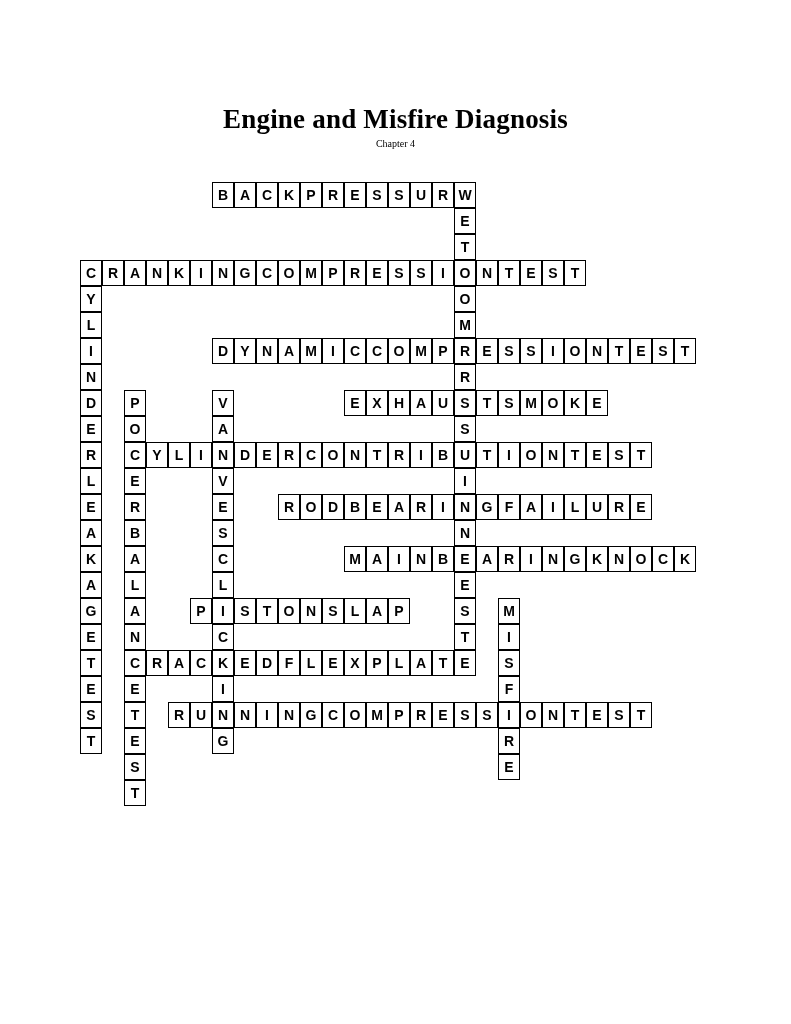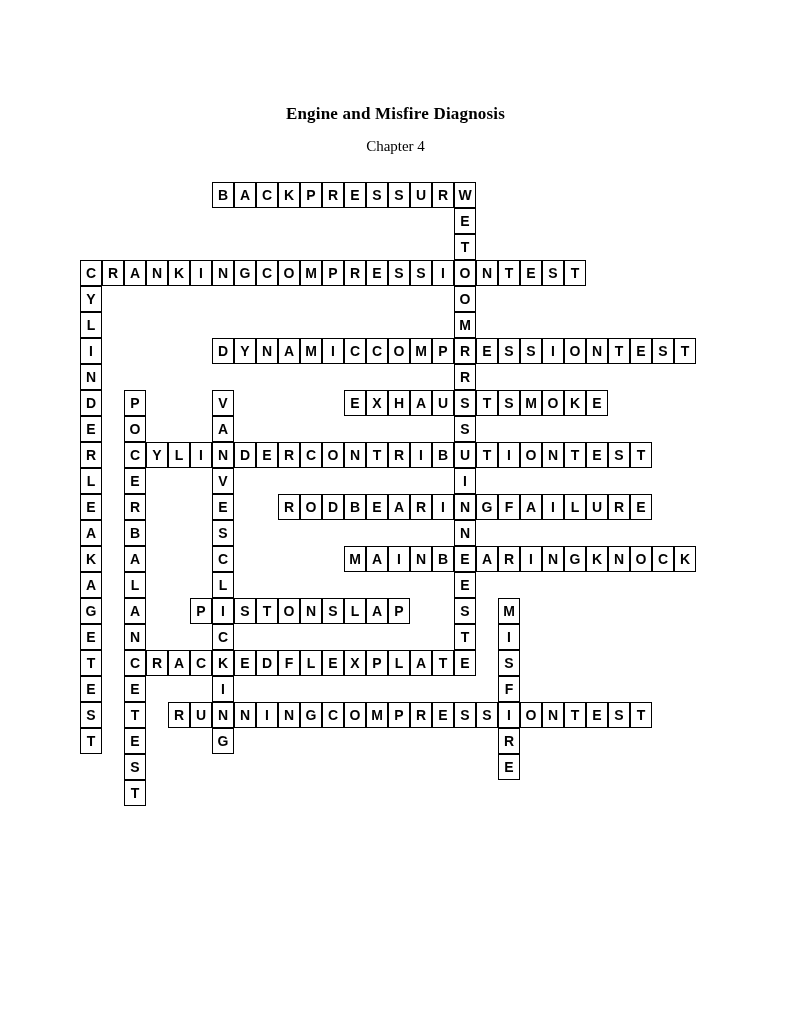--- a/index.html
+++ b/index.html
@@ -20,33 +20,33 @@
     height: 1024px;
   }
   .title {
     position: absolute;
     top: 104px;
     left: 0;
     width: 791px;
     text-align: center;
     font-family: "Liberation Serif", serif;
     font-weight: bold;
-    font-size: 17px;
+    font-size: 27px;
     letter-spacing: 0.2px;
     color: #000;
   }
   .subtitle {
     position: absolute;
     top: 138px;
     left: 0;
     width: 791px;
     text-align: center;
     font-family: "Liberation Serif", serif;
     font-weight: normal;
-    font-size: 15px;
+    font-size: 10px;
     color: #000;
   }
   .grid {
     position: absolute;
     top: 182px;
     left: 80px;
     width: 640px;
     height: 560px;
   }
   .cell {

